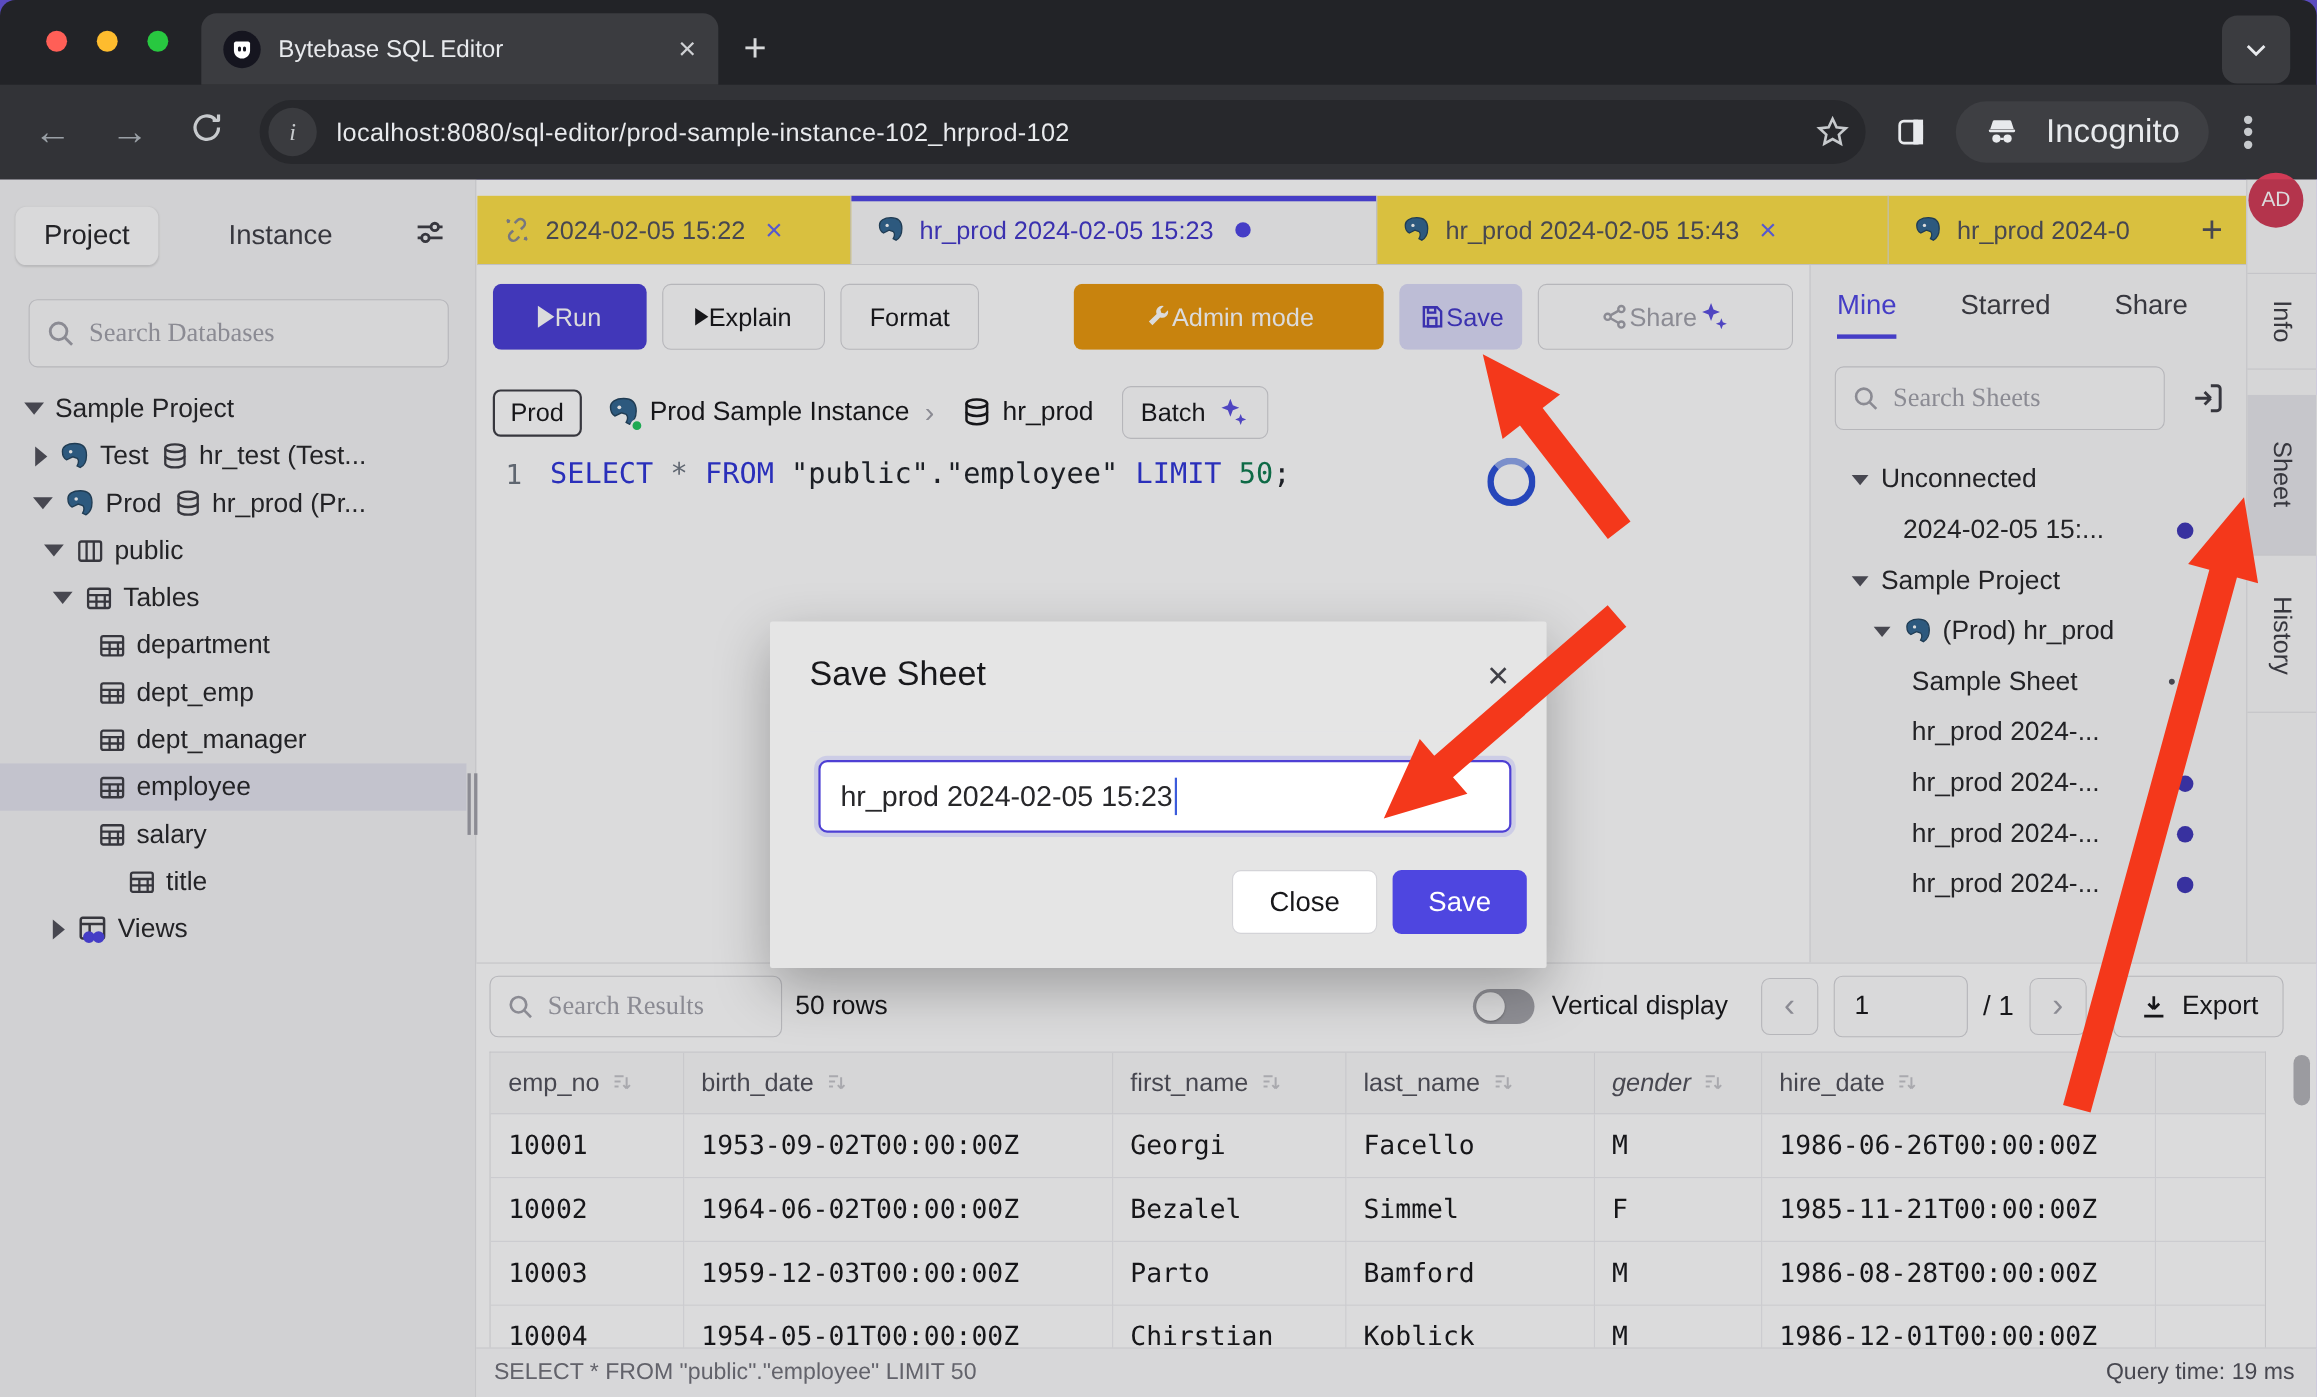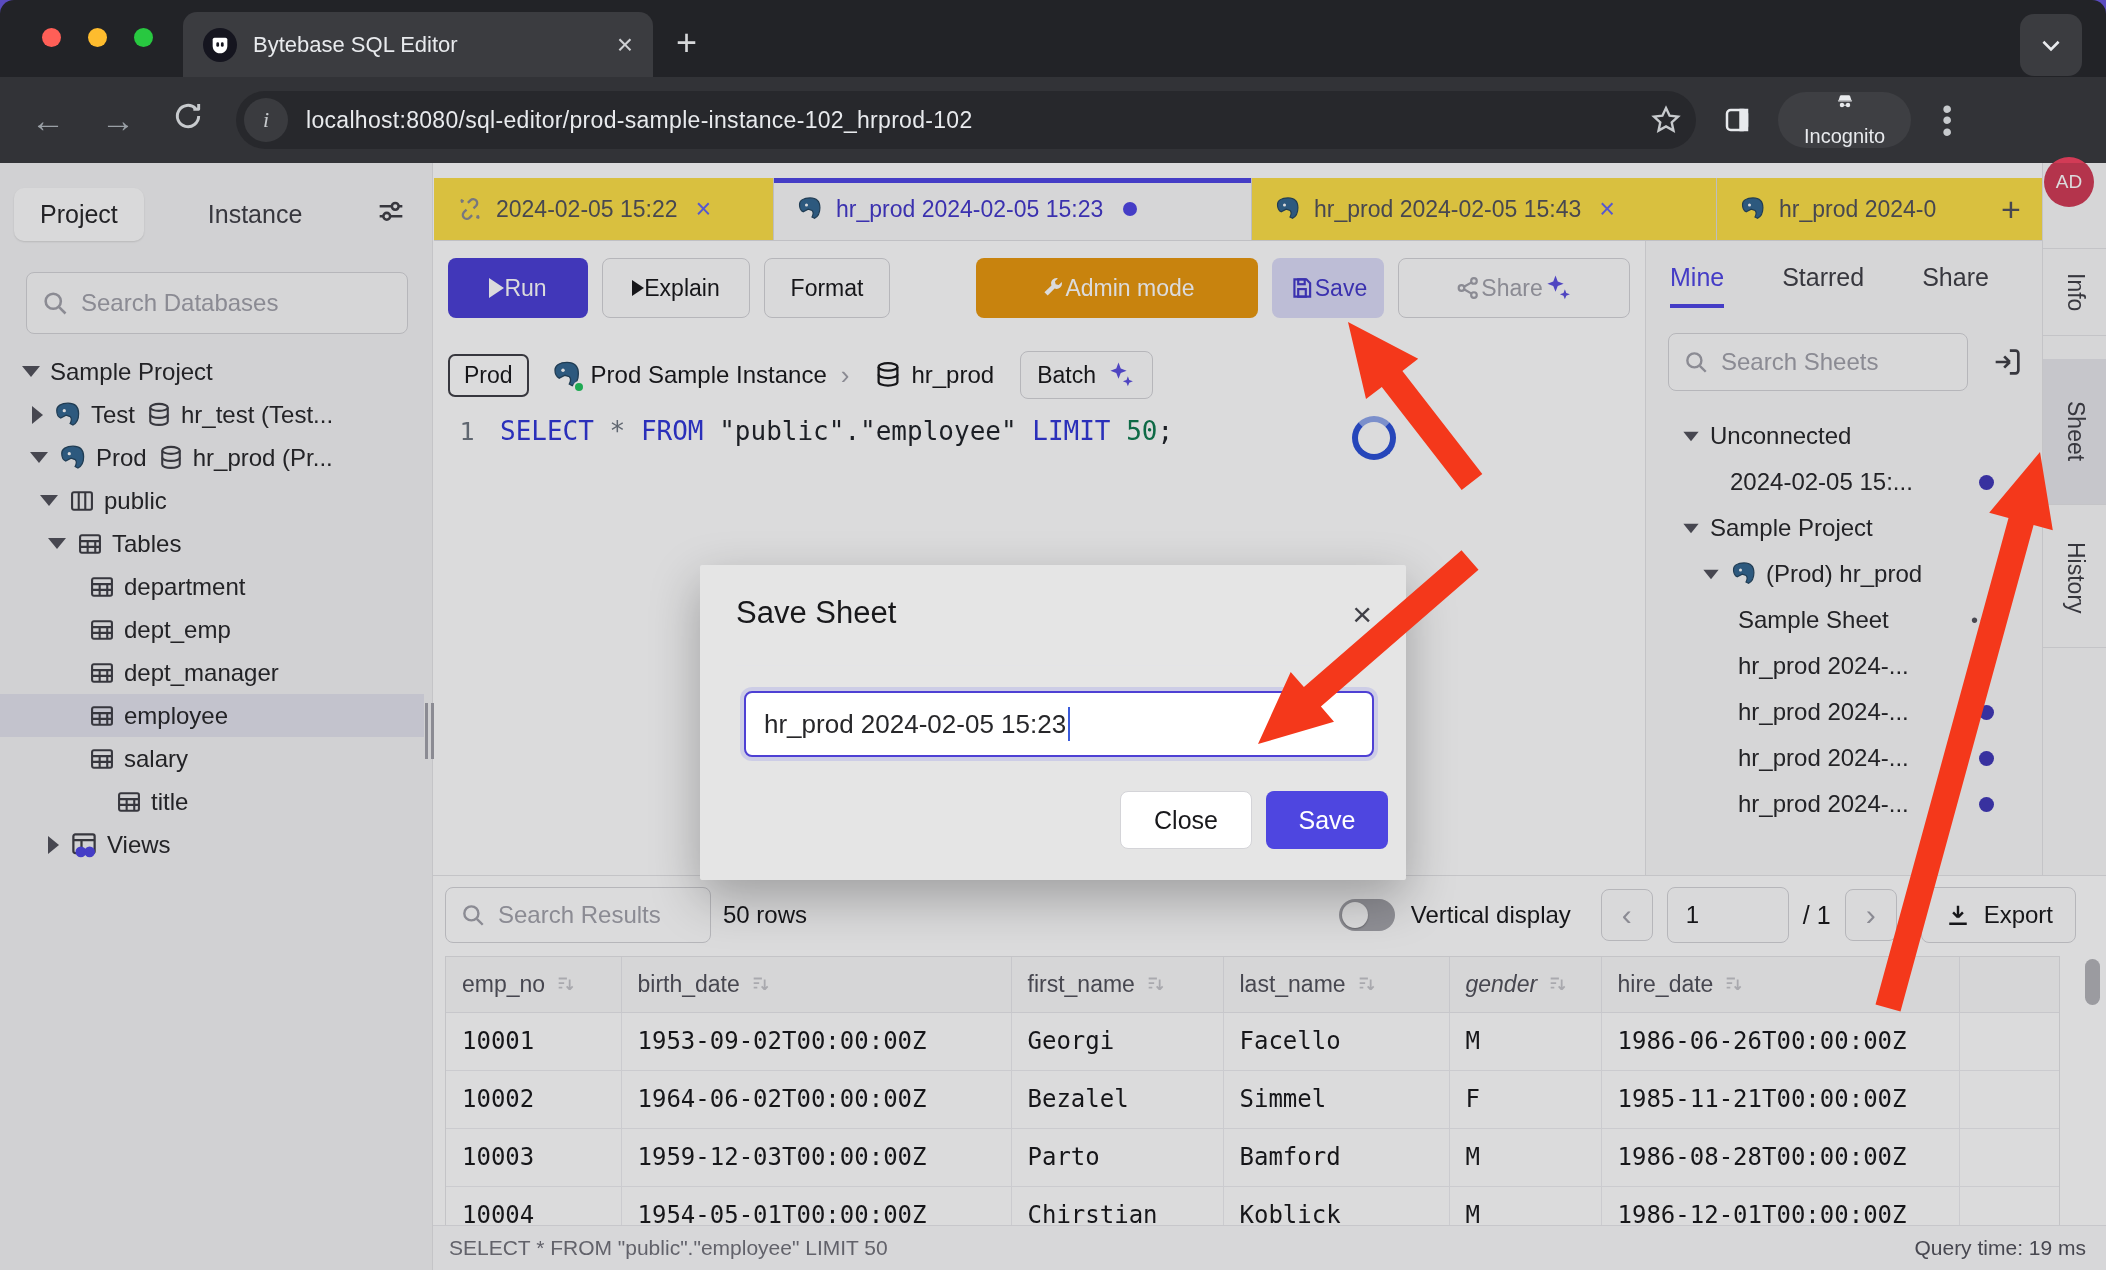--- a/index.html
+++ b/index.html
@@ -23,35 +23,35 @@
   #urlrow { position:absolute; left:0; top:77px; width:2106px; height:86px; background:#323337;
             display:flex; align-items:center; padding:0 26px; gap:26px; }
   .navic { color:#9aa0a6; font-size:34px; width:44px; text-align:center; }
   .urlpill { height:58px; flex:0 0 1460px; background:#27282c; border-radius:29px; display:flex;
              align-items:center; padding:0 14px 0 8px; gap:18px; color:#e8eaed; font-size:23px; }
   .infoicon { width:44px; height:44px; border-radius:50%; background:#3a3b3f; color:#c7cacd;
               display:flex; align-items:center; justify-content:center; font-size:22px;
               font-family:"Liberation Serif", serif; font-style:italic; }
   .urltext { flex:1; letter-spacing:.3px; white-space:nowrap; overflow:hidden; }
   .incog { height:56px; background:#3e3f43; border-radius:28px; display:flex; align-items:center;
-           gap:14px; padding:0 26px; color:#e8eaed; font-size:20px;flex-direction:column; }
+           gap:24px; padding:0 26px; color:#e8eaed; font-size:30px; }
   .dots3 { color:#c7cacd; font-size:28px; letter-spacing:0; line-height:0.4; text-align:center; width:20px; }
 
   
   #app { position:absolute; left:0; top:163px; width:2106px; height:1107px; background:#ffffff; }
 
   
   #lsb { position:absolute; left:0; top:0; width:433px; height:1107px; background:#f4f4f5; border-right:1px solid #e4e4e7; }
   .lsb-tabs { position:absolute; left:14px; top:20px; right:14px; height:62px; display:flex; align-items:center; }
   .lsb-tab { font-size:25px; color:#27272a; padding:12px 26px; border-radius:10px; }
   .lsb-tab.active { background:#fdfdfd; box-shadow:0 1px 2px rgba(0,0,0,.12); }
   .lsb-tab.plain { margin-left:38px; color:#3f3f46; }
   .lsb-filter { margin-left:auto; margin-right:10px; }
   .searchbox { position:absolute; display:flex; align-items:center; gap:12px; border:1px solid #d4d4d8;
-               border-radius:8px; color:#a1a1aa; font-size:24px; padding:0 14px; background:rgba(255,255,255,.45); }
+               border-radius:8px; color:#a1a1aa; font-size:24px; padding:0 14px; background:rgba(255,255,255,.45);font-family:Liberation Serif, serif; }
   .tree { position:absolute; left:0; right:8px; top:187px; }
   .trow { position:relative; height:43px; display:flex; align-items:center; font-size:24px; color:#27272a; white-space:nowrap; }
   .trow.sel { background:#e3e3ee; }
   .caret { width:0; height:0; display:inline-block; flex:none; }
   .caret.d { border-left:9px solid transparent; border-right:9px solid transparent; border-top:11px solid #52525b; }
   .caret.r { border-top:9px solid transparent; border-bottom:9px solid transparent; border-left:11px solid #52525b; }
   .ticon { flex:none; display:inline-flex; margin:0 8px 0 10px; }
   .gap { display:inline-block; width:10px; }
 
   

